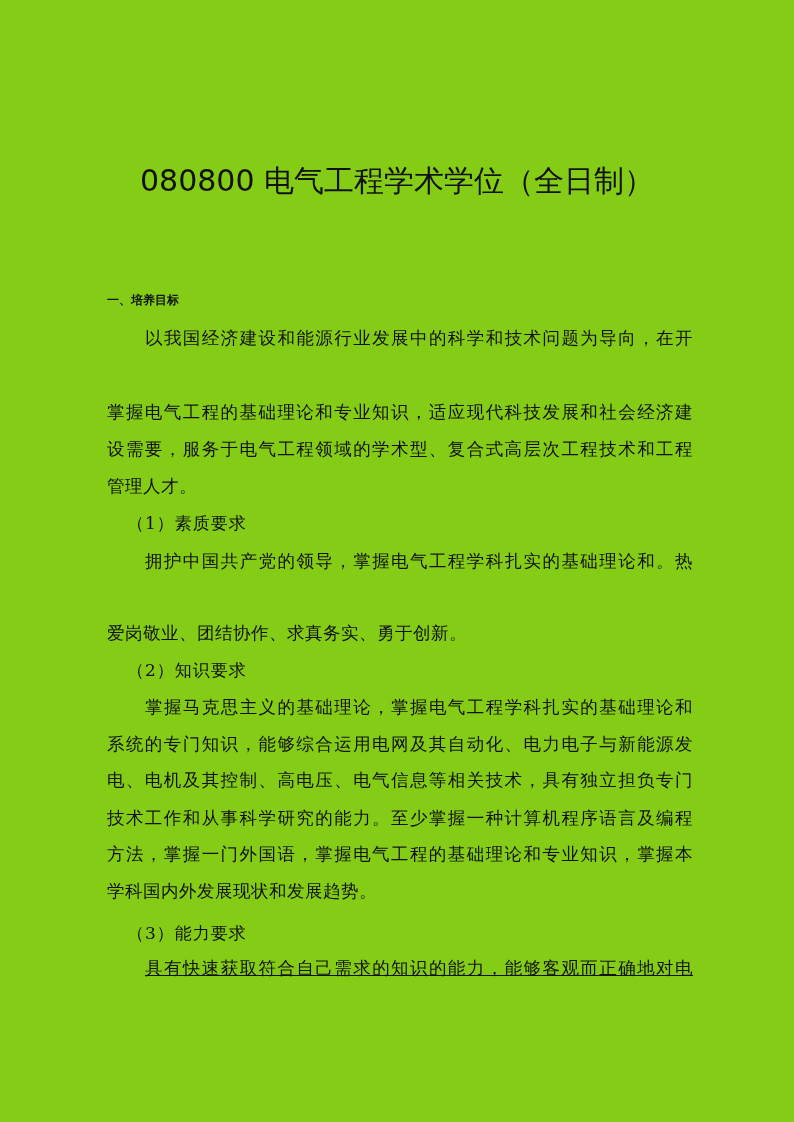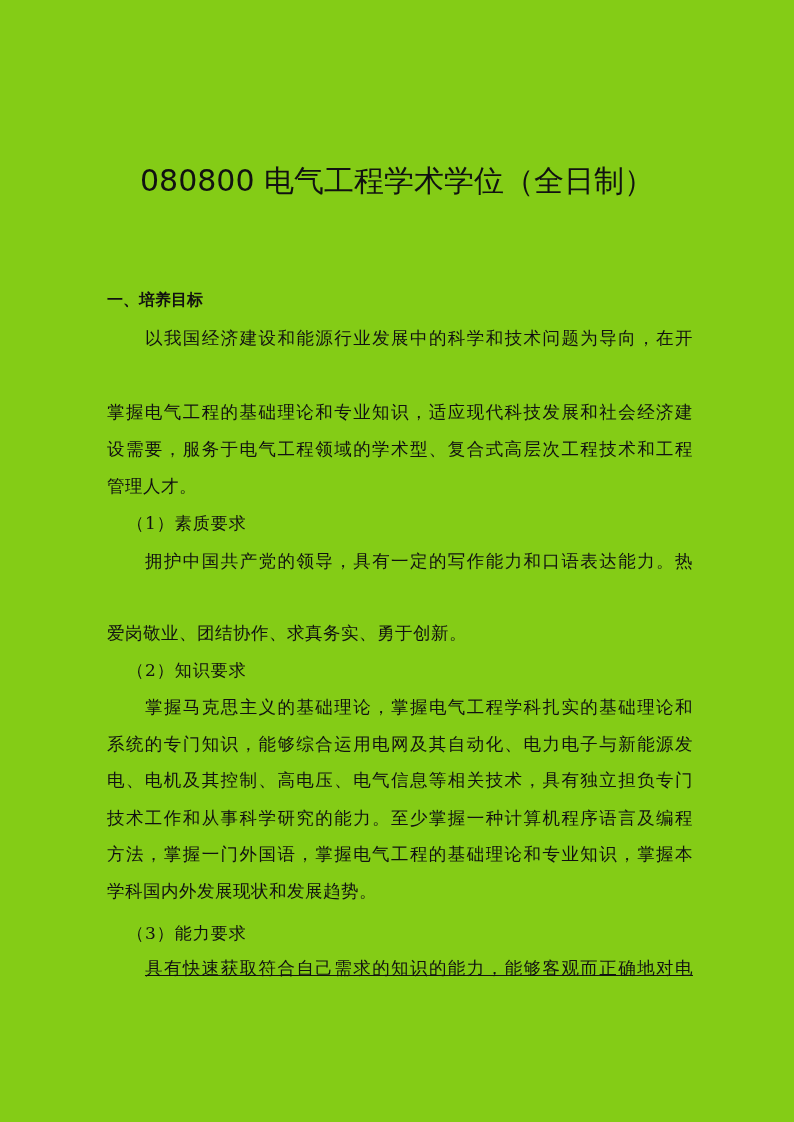--- a/index.html
+++ b/index.html
@@ -3,21 +3,21 @@
 <meta charset="utf-8">
 <style>
   html, body { margin: 0; padding: 0; background: #ffffff; }
   body { width: 794px; height: 1122px; position: relative; overflow: hidden; color: #111111; }
   .page { position: absolute; left: 0; top: 0; width: 794px; height: 1122px; background: #84cc16; }
   .title { position: absolute; left: 0; width: 794px; text-align: center;
            font-family: "DejaVu Sans", "Liberation Sans", sans-serif; font-size: 30px; line-height: 36px; color: #111; }
   .title.t1 { top: 163px; }
   .title.t2 { top: 199px; }
   .heading { position: absolute; left: 107px; top: 289px; font-family: "DejaVu Sans", "Liberation Sans", sans-serif;
-             font-size: 16px; font-weight: bold; line-height: 22px; color: #111; }
+             font-size: 12px; font-weight: bold; line-height: 22px; color: #111; }
   .line { position: absolute; left: 107px; width: 586px; font-family: "DejaVu Serif", "Liberation Serif", serif;
           font-size: 17.5px; line-height: 24px; color: #111; white-space: nowrap; text-align: justify;
           text-align-last: justify; letter-spacing: 0.5px; }
   .line.first { left: 145px; width: 548px; }
   .line.last { text-align-last: left; }
   .sub { position: absolute; left: 127px; font-family: "DejaVu Serif", "Liberation Serif", serif;
          font-size: 17px; line-height: 24px; color: #111; letter-spacing: 1px; }
 </style>
 </head>
 <body>
@@ -27,21 +27,21 @@
   <div class="title t1">080800 电气工程学术学位（全日制）</div>
 
   <div class="heading">一、培养目标</div>
 
   <div class="line first" style="top:326px;">以我国经济建设和能源行业发展中的科学和技术问题为导向，在开</div>
   <div class="line" style="top:400px;">掌握电气工程的基础理论和专业知识，适应现代科技发展和社会经济建</div>
   <div class="line" style="top:437px;">设需要，服务于电气工程领域的学术型、复合式高层次工程技术和工程</div>
   <div class="line last" style="top:474px;">管理人才。</div>
 
   <div class="sub" style="top:511px;">（1）素质要求</div>
-  <div class="line first" style="top:549px;">拥护中国共产党的领导，具有一定的写作能力和口语表达能力。热</div>
+  <div class="line first" style="top:549px;">拥护中国共产党的领导，掌握电气工程学科扎实的基础理论和。热</div>
   <div class="line last" style="top:621px;">爱岗敬业、团结协作、求真务实、勇于创新。</div>
 
   <div class="sub" style="top:658px;">（2）知识要求</div>
   <div class="line first" style="top:695px;">掌握马克思主义的基础理论，掌握电气工程学科扎实的基础理论和</div>
   <div class="line" style="top:732px;">系统的专门知识，能够综合运用电网及其自动化、电力电子与新能源发</div>
   <div class="line" style="top:768px;">电、电机及其控制、高电压、电气信息等相关技术，具有独立担负专门</div>
   <div class="line" style="top:806px;">技术工作和从事科学研究的能力。至少掌握一种计算机程序语言及编程</div>
   <div class="line" style="top:842px;">方法，掌握一门外国语，掌握电气工程的基础理论和专业知识，掌握本</div>
   <div class="line last" style="top:879px;">学科国内外发展现状和发展趋势。</div>
 

